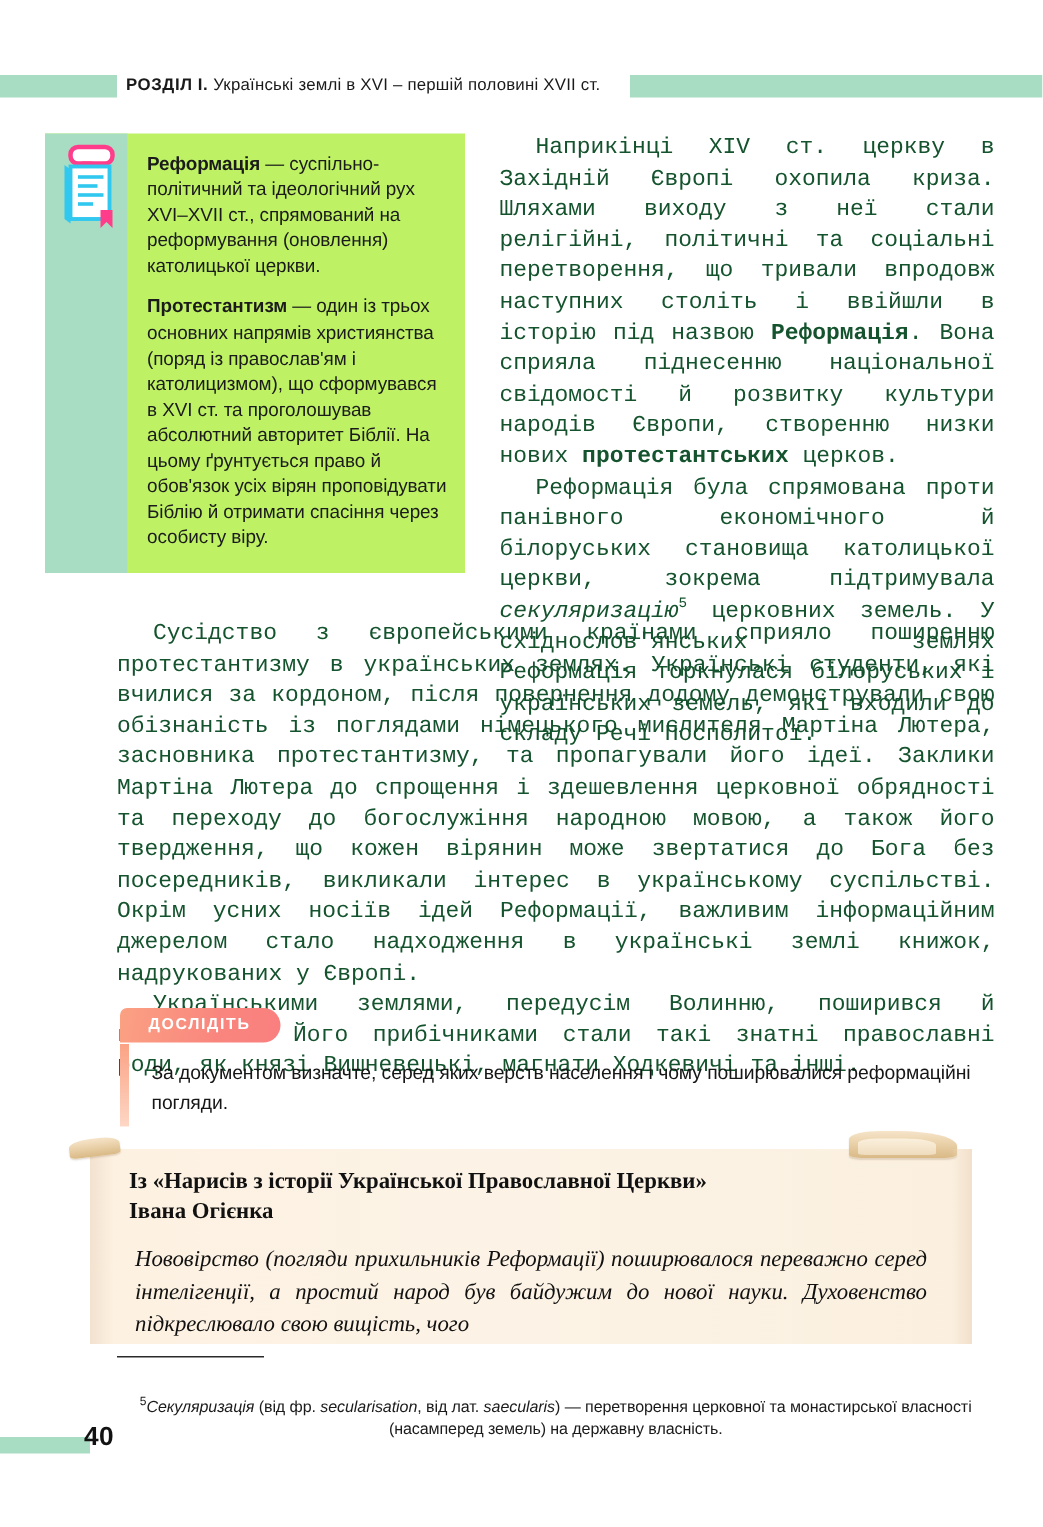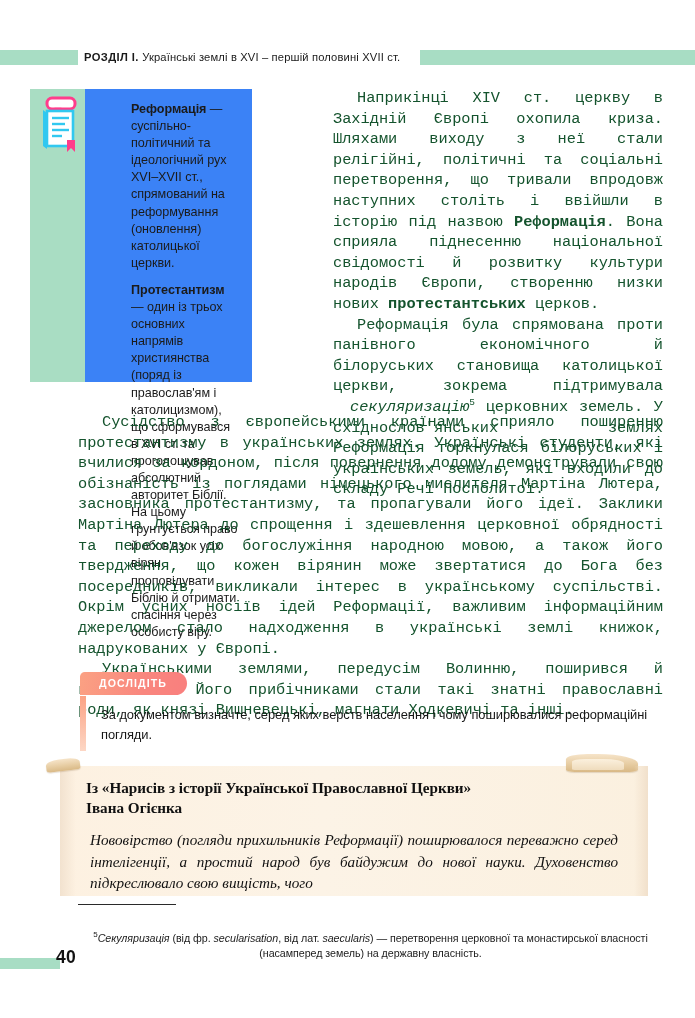--- a/index.html
+++ b/index.html
@@ -40,25 +40,24 @@
   .header-text .chapter-label {
     font-weight: bold;
     letter-spacing: 0.4px;
   }
 
   
   .def-box {
     position: absolute;
     left: 30px;
     top: 89px;
-    width: 222px;
+    width: 280px;
     height: 293px;
-    background: #3b82f6;
+    background: #bef264;
     display: flex;
-    gap: 33px;
   }
   .def-box-stripe {
     width: 55px;
     flex: 0 0 55px;
     background: #a9ddc3;
     position: relative;
   }
   .def-icon {
     position: absolute;
     left: 8px;
@@ -97,21 +96,21 @@
     font-size: 15.3px;
     line-height: 20.6px;
     text-align: justify;
     color: #14532d;
     margin: 0;
   }
   .serif-text.indent {
     text-indent: 24px;
   }
   .serif-text b { font-weight: bold; }
-  .serif-text i { font-style: italic; margin-left: 17px; }
+  .serif-text i { font-style: italic; }
   sup.fn {
     font-size: 9.5px;
     vertical-align: super;
     line-height: 0;
   }
 
   
   .col-full {
     position: absolute;
     left: 78px;

